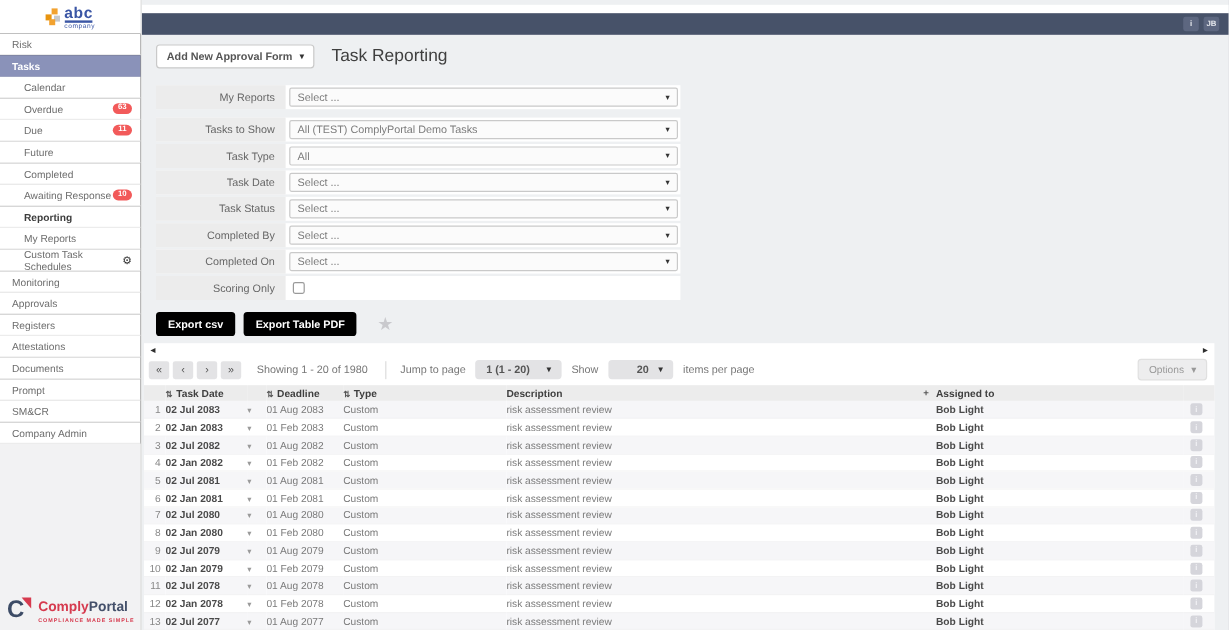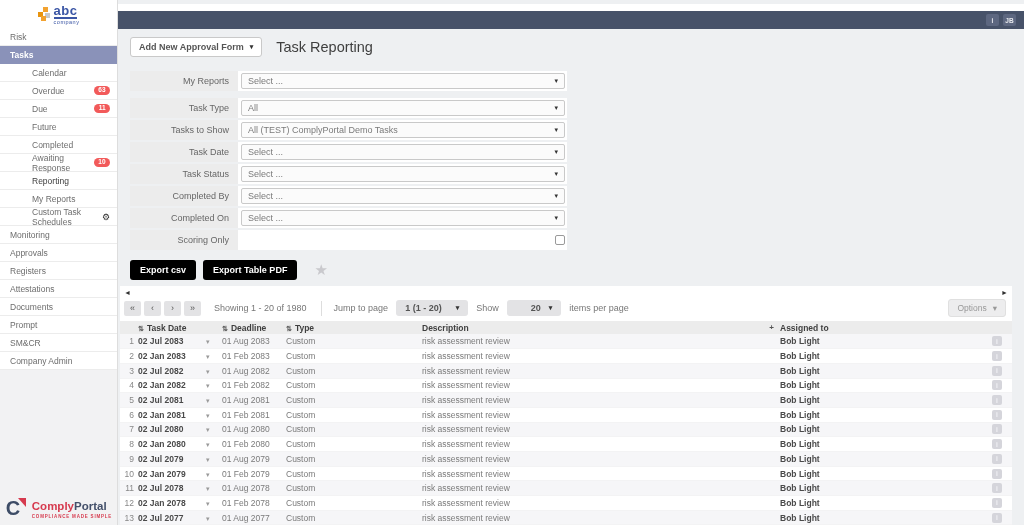--- a/index.html
+++ b/index.html
@@ -14,23 +14,23 @@
   .cube { position:absolute; width:5px; height:5px; background:#f2a230; }
   .cube.c1 { left:5px; top:0; }
   .cube.c2 { left:0px; top:5px; background:#e8940f; }
   .cube.c3 { left:7px; top:6px; background:#c7c9cc; }
   .cube.c4 { left:3px; top:9px; }
   .brand-text { line-height:1; text-align:left; }
   .brand-abc { font-size:13px; font-weight:bold; color:#3b56a5; letter-spacing:0.5px; border-bottom:2px solid #3b56a5; display:inline-block; }
   .brand-co { font-size:5.5px; color:#3b56a5; letter-spacing:0.5px; display:block; margin-top:1px; }
   .side-nav { background:#000000; }
   .side-item { height:18px; display:flex; align-items:center; justify-content:space-between; padding:0 7px 0 10px; border-bottom:1px solid #ececec; font-size:8.5px; color:#6d6d6d; background:#fff; cursor:pointer; }
-  .side-item.sub { padding-left:32px; }
+  .side-item.sub { padding-left:20px; }
   .side-item.selected { background:#8a92b9; color:#fff; font-weight:bold; border-bottom:1px solid #8a92b9; }
-  .side-item.bold { font-weight:normal; color:#3c3c3c; }
+  .side-item.bold { font-weight:bold; color:#3c3c3c; }
   .badge { background:#f25a5a; color:#fff; font-size:6.5px; font-weight:bold; border-radius:7px; padding:1.5px 4.5px; line-height:1; }
   .gear { color:#2e2e2e; font-size:9px; }
   .cp-logo { position:absolute; bottom:6px; left:0; width:118px; display:flex; align-items:center; justify-content:center; gap:4px; }
   .cp-icon { position:relative; width:22px; height:22px; }
   .cp-c { position:absolute; left:0; top:0; font-size:20px; line-height:22px; font-weight:bold; color:#3d4c66; }
   .cp-red { position:absolute; right:2px; top:1px; width:0; height:0; border-left:8px solid transparent; border-top:9px solid #d63a4e; }
   .cp-words { line-height:1; }
   .cp-name { font-size:11.5px; font-weight:bold; }
   .cp-name .red { color:#d63a4e; }
   .cp-name .navy { color:#44506a; }
@@ -44,21 +44,21 @@
   .toolbar { display:flex; align-items:center; gap:14px; padding:8px 0 6px 12px; }
   .add-btn { background:#fff; border:1px solid #c9c9c9; border-radius:3px; font-size:9px; font-weight:bold; color:#555; padding:4px 8px; display:flex; align-items:center; gap:6px; cursor:pointer; font-family:inherit; }
   .add-btn .caret { font-size:7px; color:#333; }
   .page-title { font-size:14.5px; font-weight:normal; color:#3f3f3f; }
 
   
   .filters { margin:8px 0 0 12px; width:437px; }
   .f-row { display:flex; height:20px; margin-bottom:2px; background:#fff; }
   .f-row.gap-after { margin-bottom:7px; }
   .f-label { width:108px; background:#ececec; font-size:9px; color:#666; display:flex; align-items:center; justify-content:flex-end; padding-right:9px; }
-  .f-field { flex:1; display:flex; align-items:center; padding:0 2px 0 3px;justify-content:flex-end; }
+  .f-field { flex:1; display:flex; align-items:center; padding:0 2px 0 3px; }
   .select { width:100%; height:16px; background:#fbfbfb; border:1px solid #c9c9c9; border-radius:2px; display:flex; align-items:center; justify-content:space-between; padding:0 6px; font-size:9px; color:#7b7b7b; cursor:pointer; }
   .select .caret { color:#333; font-size:7px; }
   .checkbox { width:10px; height:10px; border:1px solid #9a9a9a; border-radius:2px; background:#fff; margin-left:3px; cursor:pointer; }
 
   
   .export-row { display:flex; align-items:center; gap:7px; margin:10px 0 6px 12px; }
   .export-btn { background:#000000; color:#fff; border:none; border-radius:3px; font-size:9px; font-weight:bold; padding:5px 10px; cursor:pointer; font-family:inherit; }
   .star { color:#c9c9cd; font-size:15px; margin-left:10px; cursor:pointer; }
 
   
@@ -210,33 +210,33 @@
         <div class="f-row gap-after">
           <div class="f-label">My Reports</div>
           <div class="f-field">
             <div class="select">
               <span>Select ...</span>
               <span class="caret">▾</span>
             </div>
           </div>
         </div>
         <div class="f-row">
+          <div class="f-label">Tasks to Show</div>
+          <div class="f-field">
+            <div class="select">
+              <span>All (TEST) ComplyPortal Demo Tasks</span>
+              <span class="caret">▾</span>
+            </div>
+          </div>
+        </div>
+        <div class="f-row">
           <div class="f-label">Task Type</div>
           <div class="f-field">
             <div class="select">
               <span>All</span>
-              <span class="caret">▾</span>
-            </div>
-          </div>
-        </div>
-        <div class="f-row">
-          <div class="f-label">Tasks to Show</div>
-          <div class="f-field">
-            <div class="select">
-              <span>All (TEST) ComplyPortal Demo Tasks</span>
               <span class="caret">▾</span>
             </div>
           </div>
         </div>
         <div class="f-row">
           <div class="f-label">Task Date</div>
           <div class="f-field">
             <div class="select">
               <span>Select ...</span>
               <span class="caret">▾</span>

